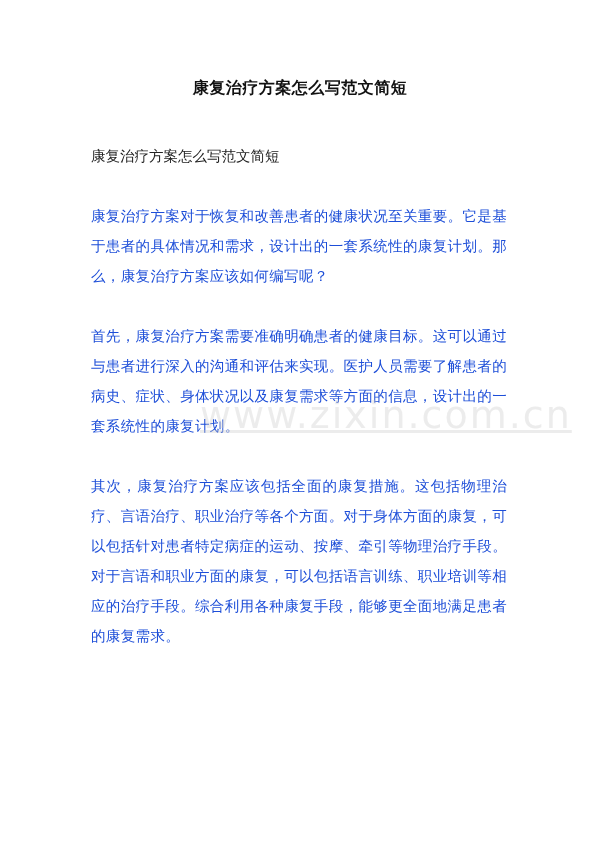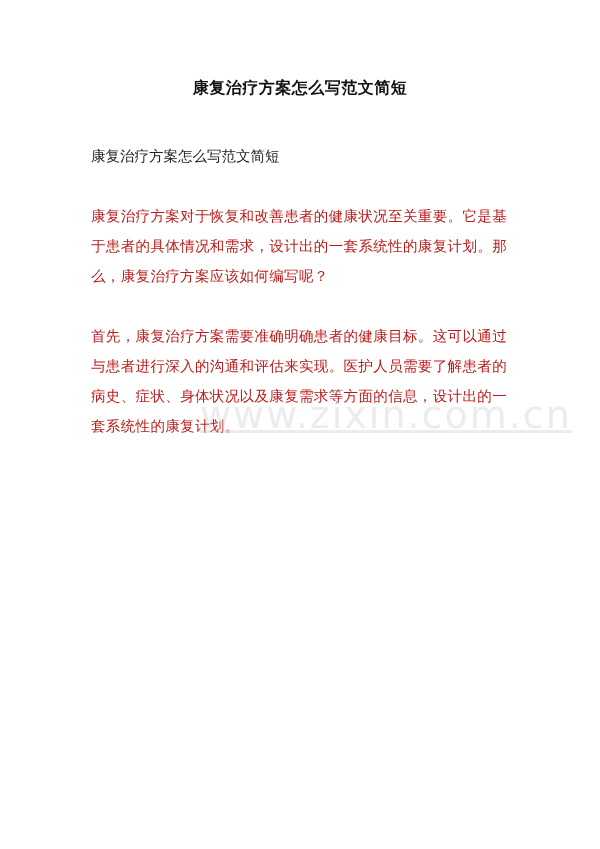--- a/index.html
+++ b/index.html
@@ -45,21 +45,21 @@
     font-size: 14.5px;
     line-height: 30px;
     margin: 0 0 30px 0;
     color: #222;
   }
   .para {
     font-size: 14.5px;
     line-height: 30px;
     margin: 0 4px 30px 0;
     text-align: justify;
-    color: #b91c1c;
+    color: #1d4ed8;
     letter-spacing: 0.35px;
   }
   .watermark {
     position: absolute;
     left: 200px;
     top: 393px;
     font-family: "DejaVu Sans", "Liberation Sans", sans-serif;
     font-size: 38px;
     color: rgba(200,200,200,0.35);
     letter-spacing: 2px;
@@ -72,16 +72,17 @@
 <body>
 
 <div class="page">
 
   <div class="doc-title">康复治疗方案怎么写范文简短</div>
 
   <div class="content">
     <p class="subtitle">康复治疗方案怎么写范文简短</p>
     <p class="para">康复治疗方案对于恢复和改善患者的健康状况至关重要。它是基于患者的具体情况和需求，设计出的一套系统性的康复计划。那么，康复治疗方案应该如何编写呢？</p>
     <p class="para">首先，康复治疗方案需要准确明确患者的健康目标。这可以通过与患者进行深入的沟通和评估来实现。医护人员需要了解患者的病史、症状、身体状况以及康复需求等方面的信息，设计出的一套系统性的康复计划。</p>
+    <p class="para">其次，康复治疗方案应该包括全面的康复措施。这包括物理治疗、言语治疗、职业治疗等各个方面。对于身体方面的康复，可以包括针对患者特定病症的运动、按摩、牵引等物理治疗手段。对于言语和职业方面的康复，可以包括语言训练、职业培训等相应的治疗手段。综合利用各种康复手段，能够更全面地满足患者的康复需求。</p>
   </div>
 
   <div class="watermark">www.zixin.com.cn</div>
 </div>
 
 </body></html>

